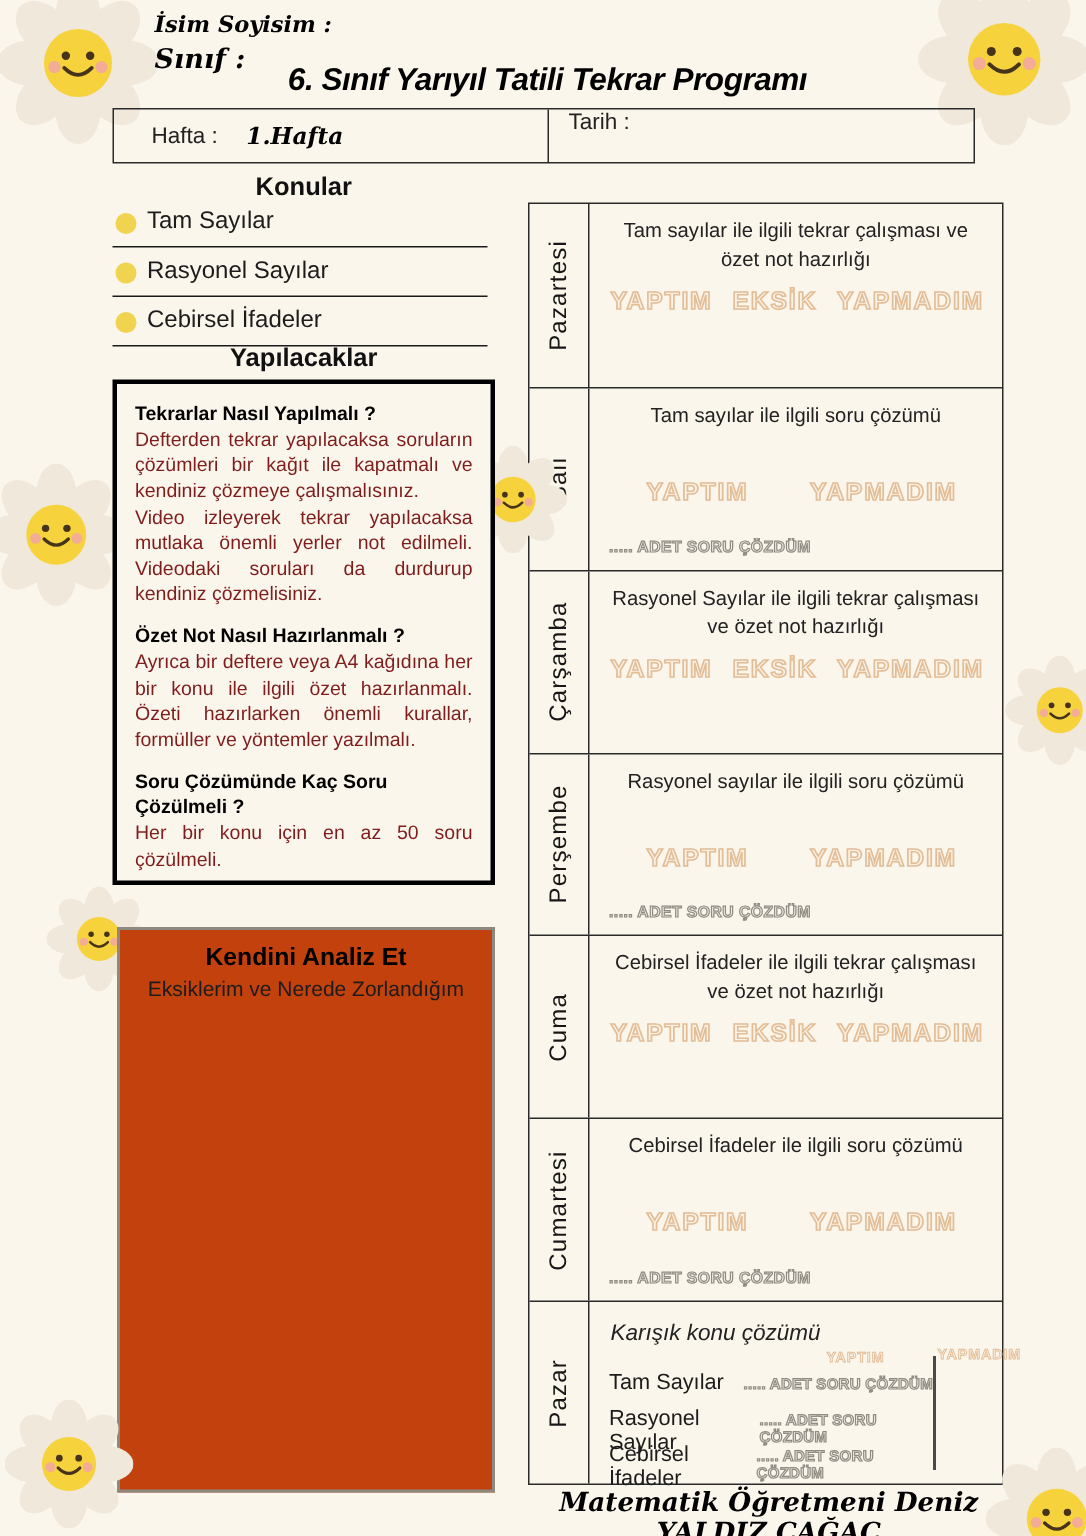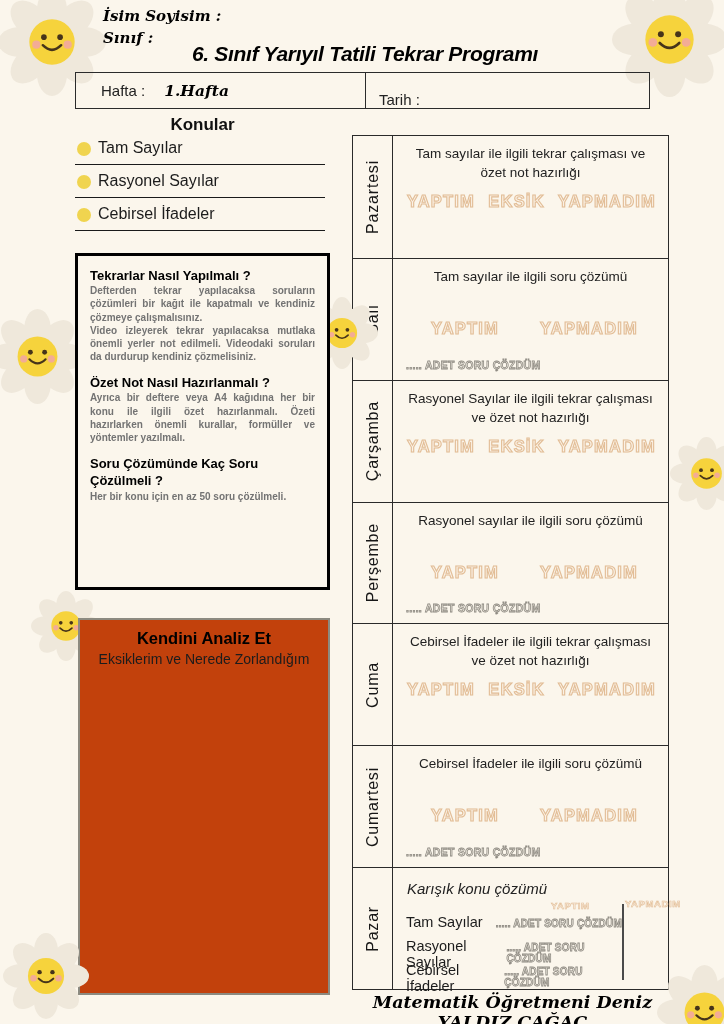--- a/index.html
+++ b/index.html
@@ -8,48 +8,48 @@
     position:relative; width:724px; height:1024px; margin:0 auto;
     background:#FBF6EC; overflow:hidden;
     font-family:"Liberation Sans", sans-serif; color:#1f1f1f;
   }
   
   .daisy { position:absolute; }
   .z2 { z-index:2; } .z4 { z-index:4; }
   
   .script-font { font-family:"DejaVu Serif", serif; font-weight:bold; font-style:italic; color:#000; }
   .name-line  { position:absolute; left:103px; top:7px;  font-size:15px; z-index:3; }
-  .class-line { position:absolute; left:103px; top:29px; font-size:15px; z-index:3; }
+  .class-line { position:absolute; left:103px; top:29px; font-size:18px; z-index:3; }
   .main-title {
     position:absolute; left:100px; top:42px; width:530px; text-align:center;
     font-size:21px; font-weight:bold; font-style:italic; letter-spacing:-0.3px; color:#000; z-index:3;
   }
   .week-table {
     position:absolute; left:75px; top:72px; width:575px; height:37px;
     border:1.5px solid #2b2b2b; display:flex; background:transparent; z-index:3;
   }
   .week-cell { width:290px; border-right:1.5px solid #2b2b2b; display:flex; align-items:center; padding-left:25px;gap:12px; }
-  .date-cell { flex:1; display:flex; align-items:flex-end; padding-left:13px; }
+  .date-cell { flex:1; display:flex; align-items:flex-start; padding-left:13px; }
   .week-label, .date-label { font-size:15px; color:#222; }
   .week-value { font-size:15.5px; margin-left:7px; }
   
   .section-heading { position:absolute; left:75px; width:255px; text-align:center; font-size:17px; font-weight:bold; color:#111; z-index:3; }
   .topic-row {
     position:absolute; left:75px; width:250px; height:27px;
     border-bottom:1.7px solid #1a1a1a; z-index:3;
   }
   .topic-bullet { position:absolute; left:2px; top:4px; width:14px; height:14px; border-radius:50%; background:#F0D44F; }
   .topic-text { position:absolute; left:23px; top:1px; font-size:16px; color:#1c1c1c; }
   .todo-box {
     position:absolute; left:75px; top:253px; width:255px; height:337px;
     border:3px solid #000; padding:11px 12px 8px 12px; overflow:hidden; z-index:3; background:#FBF6EC;
   }
   .todo-section { margin-bottom:11px; }
   .todo-title { font-size:13px; font-weight:bold; line-height:1.32; color:#000; text-align:left; }
-  .todo-body  { font-size:10px; line-height:1.32; text-align:justify; white-space:pre-line; color:#737373;font-weight:bold; }
+  .todo-body  { font-size:13px; line-height:1.32; text-align:justify; white-space:pre-line; color:#7f1d1d; }
   .analysis-box {
     position:absolute; left:78px; top:618px; width:252px; height:377px;
     background:#c2410c; border:2px solid #8C8A80; text-align:center; padding-top:9px; z-index:3;
   }
   .analysis-title { font-size:16.5px; font-weight:bold; color:#000; }
   .analysis-sub { font-size:14px; margin-top:3px; color:#1c1c1c; }
   
   .day-table {
     position:absolute; left:352px; top:135px; width:317px; height:855px;
     border:1.6px solid #2a2a2a; display:grid; grid-template-rows:repeat(7,1fr); z-index:1; background:transparent;
@@ -165,20 +165,21 @@
   </div>
   <div class="topic-row" style="top:171px;">
     <span class="topic-bullet"></span>
     <span class="topic-text">Rasyonel Sayılar</span>
   </div>
   <div class="topic-row" style="top:204px;">
     <span class="topic-bullet"></span>
     <span class="topic-text">Cebirsel İfadeler</span>
   </div>
 
+  <div class="section-heading" style="top:229px;">Yapılacaklar</div>
   <div class="todo-box">
     <div class="todo-section">
       <div class="todo-title">Tekrarlar Nasıl Yapılmalı ?</div>
       <div class="todo-body">Defterden tekrar yapılacaksa soruların çözümleri bir kağıt ile kapatmalı ve kendiniz çözmeye çalışmalısınız.
 Video izleyerek tekrar yapılacaksa mutlaka önemli yerler not edilmeli. Videodaki soruları da durdurup kendiniz çözmelisiniz.</div>
     </div>
     <div class="todo-section">
       <div class="todo-title">Özet Not Nasıl Hazırlanmalı ?</div>
       <div class="todo-body">Ayrıca bir deftere veya A4 kağıdına her bir konu ile ilgili özet hazırlanmalı. Özeti hazırlarken önemli kurallar, formüller ve yöntemler yazılmalı.</div>
     </div>

